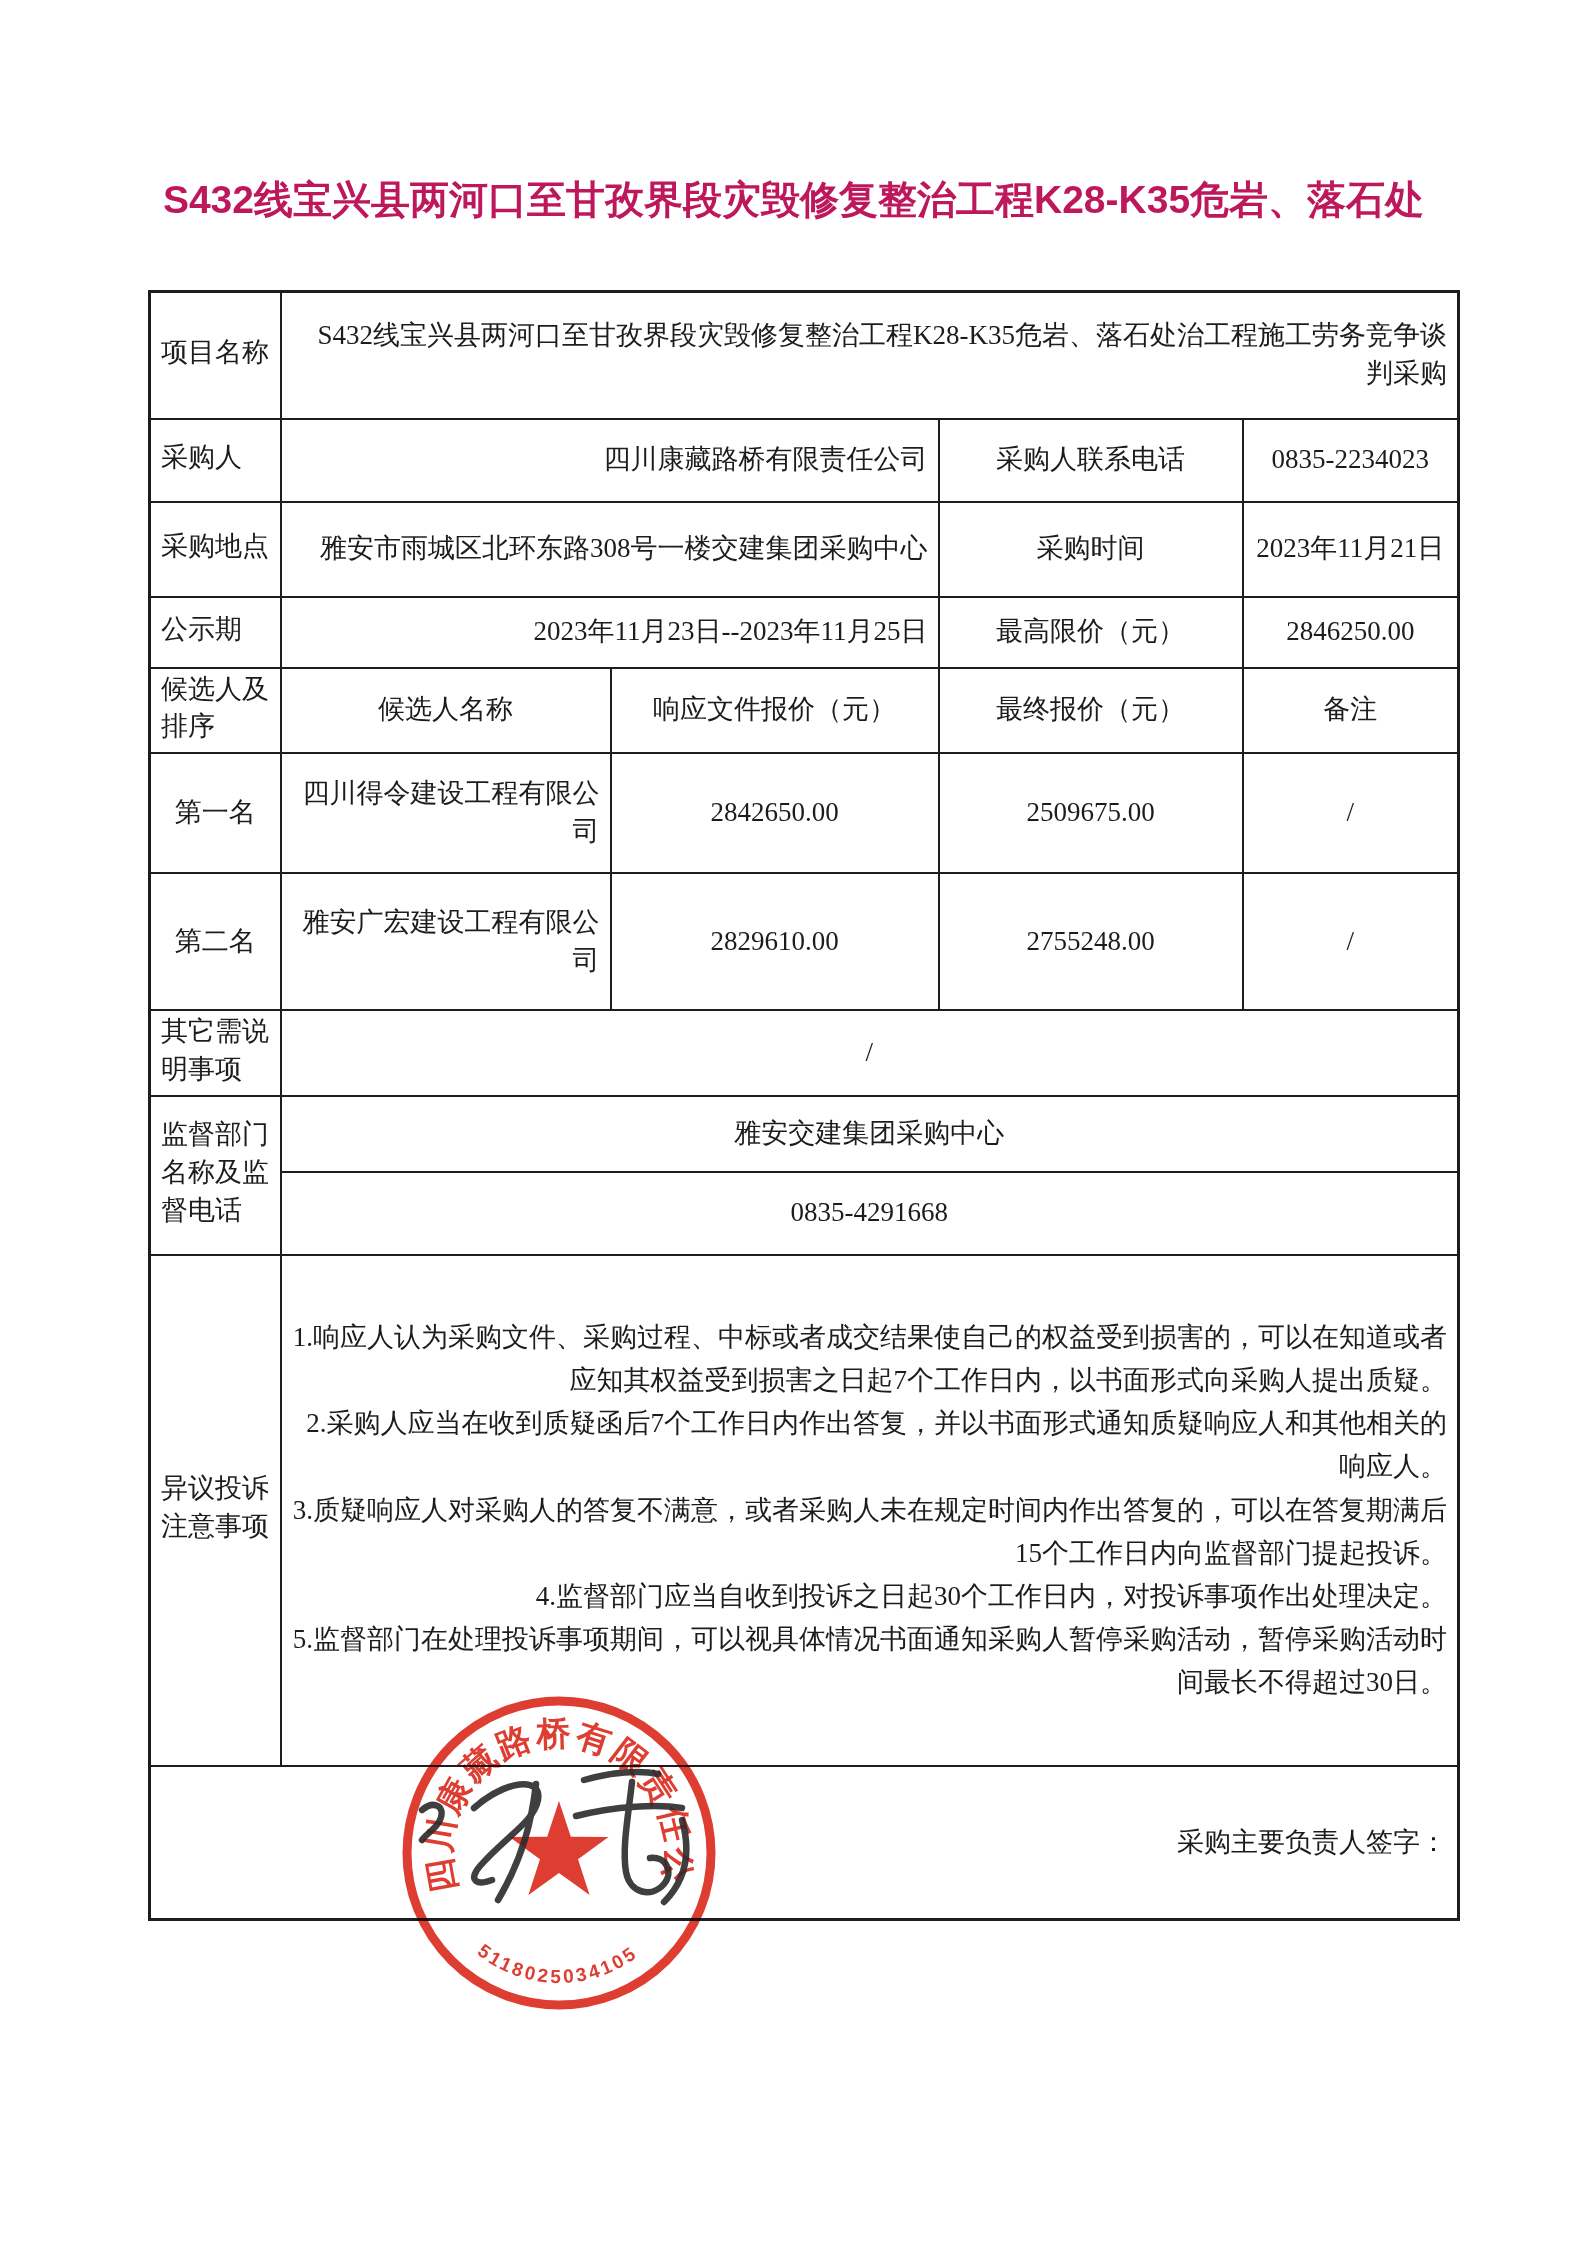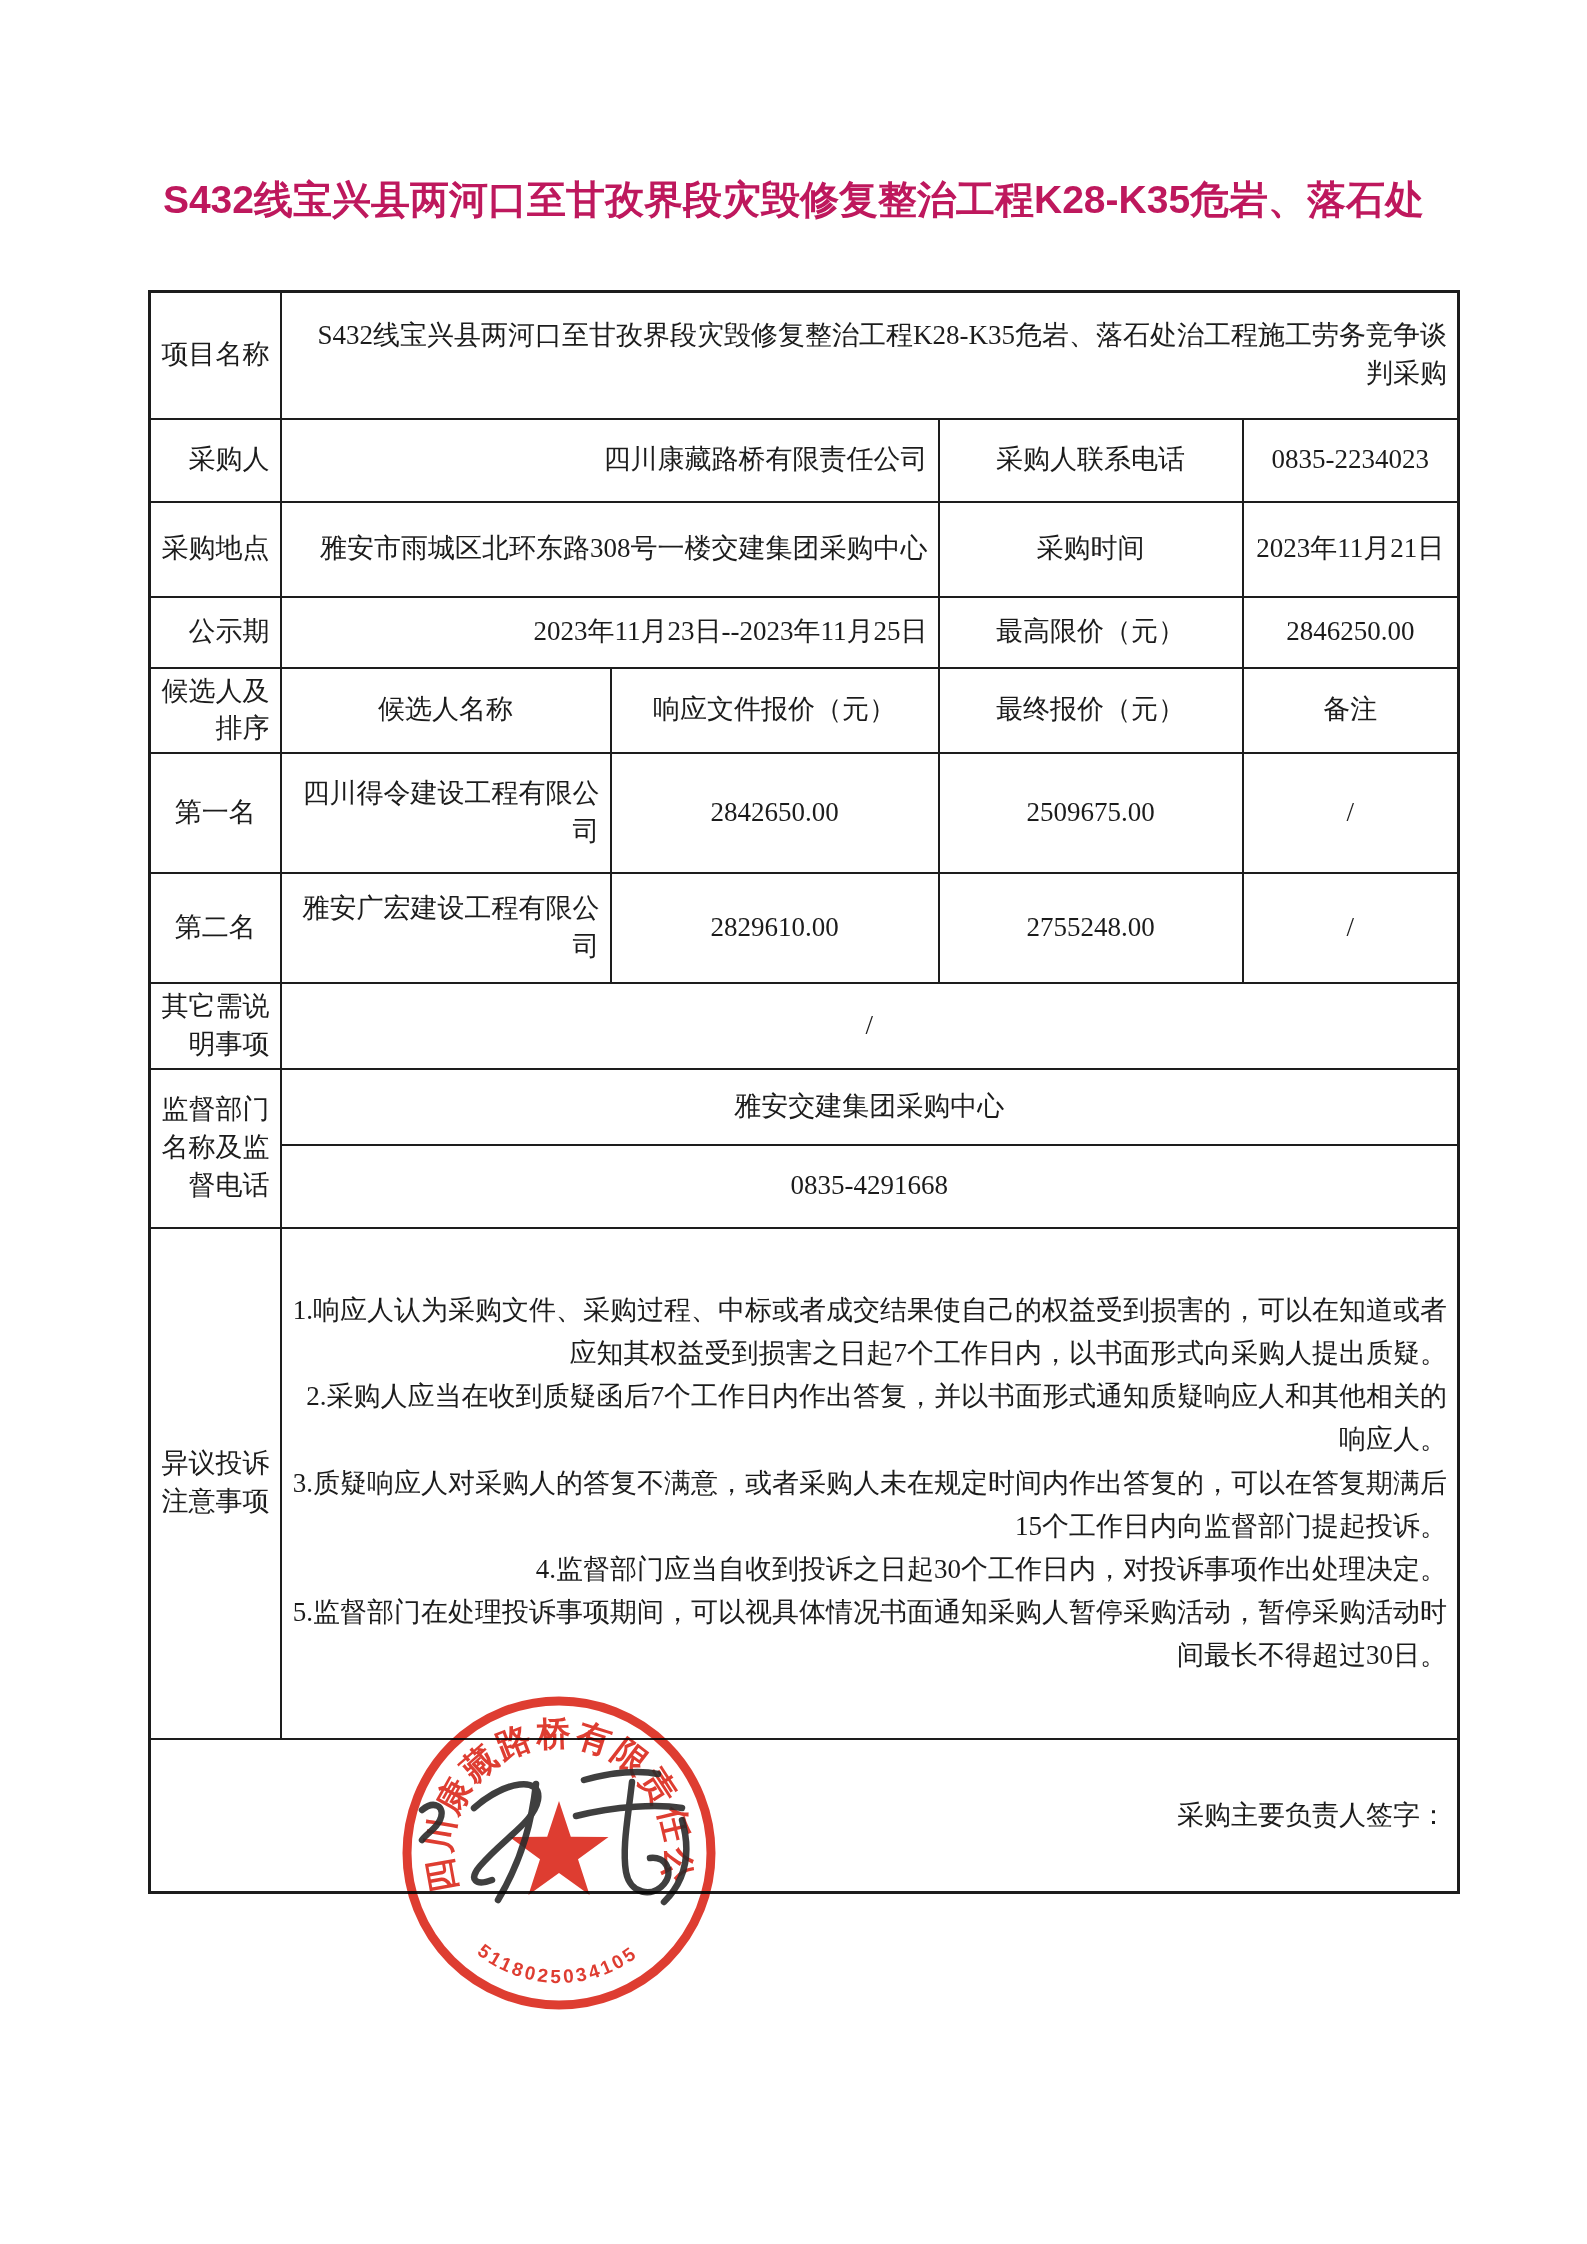--- a/index.html
+++ b/index.html
@@ -14,21 +14,21 @@
   }
   table.main{
     position:absolute;left:148px;top:290px;width:1309px;
     border-collapse:collapse;table-layout:fixed;
     border:3px solid #1d1d1d;
   }
   table.main td{
     border:2px solid #1d1d1d;font-size:27px;line-height:1.4;
     vertical-align:middle;padding:4px 10px;color:#1c1c1c;
   }
-  td.lbl{text-align:right;padding:4px 6px;}
+  td.lbl{text-align:left;padding:4px 6px;font-family:Liberation Mono, monospace;}
   td.ctr{text-align:center;}
   td.lft{text-align:right;padding-left:9px;}
   td.dispute{padding:14px 14px 14px 11px;margin-left:44px;}
   .dispute-item{line-height:1.6;}
   td.sig-cell{padding-left:8px;}
   .stamp{
     position:absolute;left:396px;top:1688px;width:460px;height:340px;
     mix-blend-mode:multiply;opacity:.95;pointer-events:none;
   }
   .stamp svg{display:block;width:460px;height:340px;}
@@ -79,21 +79,21 @@
       <td class="ctr">最终报价（元）</td>
       <td class="ctr">备注</td>
     </tr>
     <tr style="height:120px">
       <td class="ctr">第一名</td>
       <td class="lft">四川得令建设工程有限公司</td>
       <td class="ctr">2842650.00</td>
       <td class="ctr">2509675.00</td>
       <td class="ctr">/</td>
     </tr>
-    <tr style="height:110px">
+    <tr style="height:137px">
       <td class="ctr">第二名</td>
       <td class="lft">雅安广宏建设工程有限公司</td>
       <td class="ctr">2829610.00</td>
       <td class="ctr">2755248.00</td>
       <td class="ctr">/</td>
     </tr>
     <tr style="height:82px">
       <td class="lbl">其它需说明事项</td>
       <td class="ctr" colspan="4">/</td>
     </tr>

